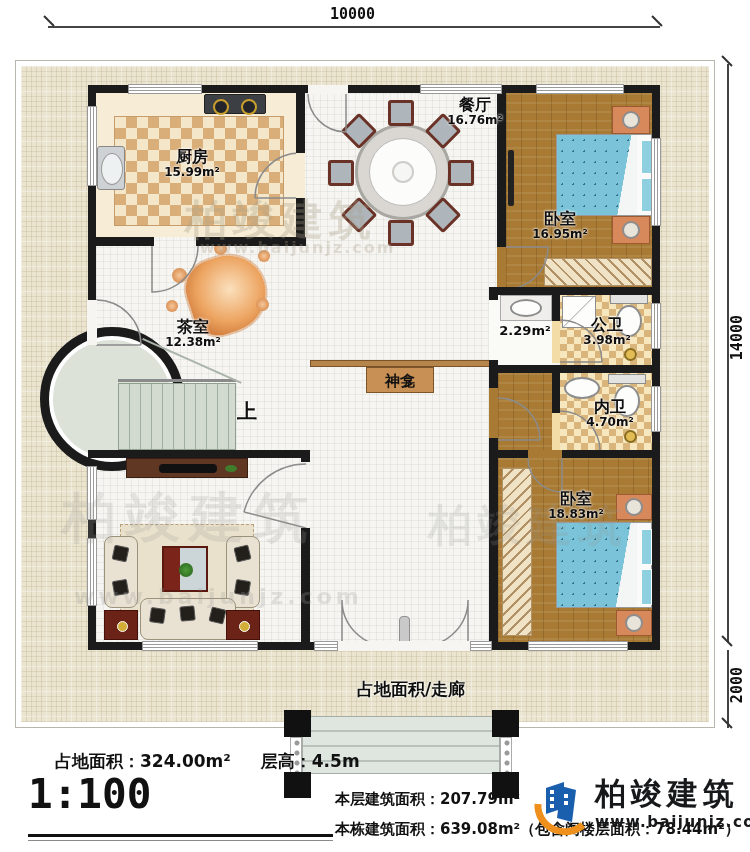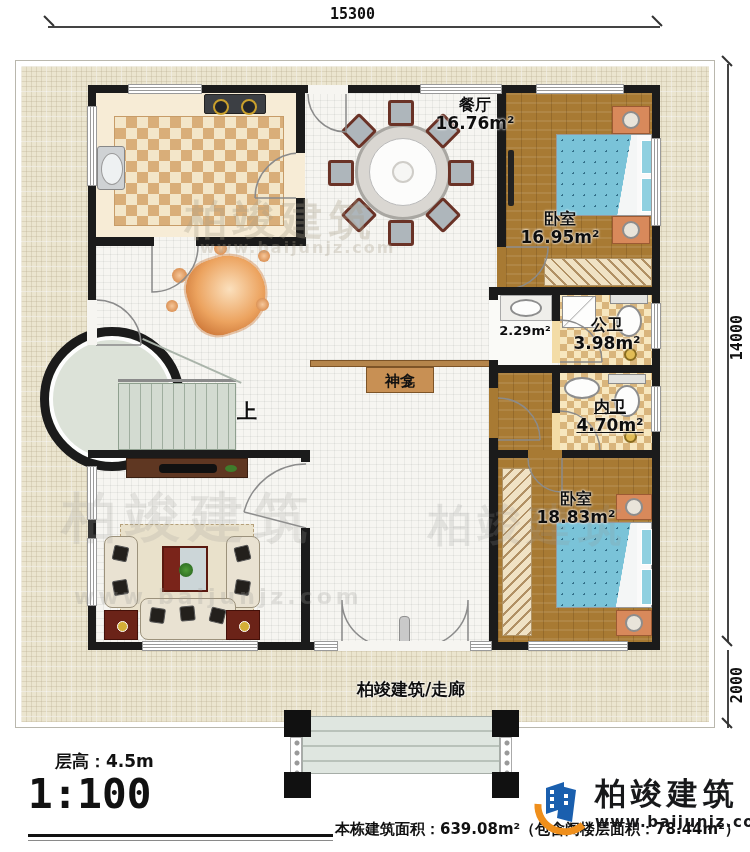--- a/index.html
+++ b/index.html
@@ -40,21 +40,21 @@
     background-position:0 0,11px 11px;background-size:22px 22px;border:1px solid #c79c68;}
   .checker-b{position:absolute;z-index:2;background-color:#f7e7bf;
     background-image:linear-gradient(45deg,#d9b57c 25%,transparent 25%,transparent 75%,#d9b57c 75%),
                      linear-gradient(45deg,#d9b57c 25%,transparent 25%,transparent 75%,#d9b57c 75%);
     background-position:0 0,7px 7px;background-size:14px 14px;}
   .plainfloor{position:absolute;z-index:2;background:#fafaf7;}
   
   .lbl{position:absolute;text-align:center;font-weight:bold;color:#0e0e0e;z-index:9;
        line-height:1.12;text-shadow:0 0 2px #fff,0 0 3px #fff;}
   .lbl .nm{font-size:16px;display:block;}
-  .lbl .ar{font-size:17px;display:block;}
+  .lbl .ar{font-size:12px;display:block;}
   
   .fur{position:absolute;z-index:5;box-sizing:border-box;}
   .sofa{background:#e9e2d2;border:1px solid #9c927c;border-radius:8px;}
   .cushion{position:absolute;width:13px;height:13px;background:#23201c;border:1px solid #555;
            border-radius:2px;z-index:6;}
   .stand{background:#d8895b;border:1px solid #9c5a33;}
   .stand::after{content:"";position:absolute;left:50%;top:50%;width:14px;height:14px;
       transform:translate(-50%,-50%);border-radius:50%;background:#e9e4da;border:2px solid #8d8d8d;}
   .oval{border-radius:50%;background:#fdfdfc;border:2px solid #8d8d8d;}
   .wardrobe{background:#f0e2c4;border:1px solid #b09467;
@@ -82,21 +82,21 @@
   .doorsvg{position:absolute;left:0;top:0;z-index:5;pointer-events:none;}
 </style>
 </head>
 <body>
 
 <div class="screen">
 
   <div class="dimline" style="left:48px;top:26px;width:612px;height:2px;"></div>
   <div class="tick" style="left:42px;top:20px;"></div>
   <div class="tick" style="left:650px;top:20px;"></div>
-  <div class="dimtxt" style="left:330px;top:5px;">15300</div>
+  <div class="dimtxt" style="left:330px;top:5px;">10000</div>
 
   <div class="dimline" style="left:727px;top:64px;width:2px;height:578px;"></div>
   <div class="tick" style="left:720px;top:60px;"></div>
   <div class="tick" style="left:720px;top:640px;"></div>
   <div class="dimtxt vert" style="left:728px;top:315px;">14000</div>
   <div class="dimline" style="left:727px;top:650px;width:2px;height:78px;"></div>
   <div class="tick" style="left:720px;top:722px;"></div>
   <div class="dimtxt vert" style="left:728px;top:667px;">2000</div>
 
   <div class="plot">
@@ -274,61 +274,71 @@
       <path d="M560 411 A40 40 0 0 1 600 451 M560 451 L600 451"></path>
       <path d="M498 398 A42 42 0 0 1 540 440 M498 440 L540 440"></path>
       <path d="M306 464 A64 64 0 0 0 244 512 M306 528 L244 512"></path>
       <path d="M388 646 A46 46 0 0 1 342 600 M342 646 L342 600"></path>
       <path d="M422 646 A46 46 0 0 0 468 600 M468 646 L468 600"></path>
       <path d="M96 300 A45 45 0 0 1 141 345 M96 345 L141 345"></path>
       <path d="M528 458 A34 34 0 0 0 562 492 M562 458 L562 492"></path>
     </g>
   </svg>
 
+  <div class="lbl" style="left:146px;top:148px;width:92px;">
+    <span class="nm">厨房</span>
+      <span class="ar">15.99m²</span>
+  </div>
   <div class="lbl" style="left:430px;top:96px;width:90px;">
     <span class="nm">餐厅</span>
       <span class="ar">16.76m²</span>
   </div>
   <div class="lbl" style="left:514px;top:210px;width:92px;">
     <span class="nm">卧室</span>
       <span class="ar">16.95m²</span>
   </div>
   <div class="lbl" style="left:496px;top:324px;width:58px;">
     <span class="ar" style="font-size:13px;">2.29m²</span>
   </div>
   <div class="lbl" style="left:570px;top:316px;width:74px;">
     <span class="nm">公卫</span>
       <span class="ar">3.98m²</span>
   </div>
-  <div class="lbl" style="left:572px;top:398px;width:76px;text-decoration:underline;">
+  <div class="lbl" style="left:148px;top:318px;width:90px;">
+    <span class="nm">茶室</span>
+      <span class="ar">12.38m²</span>
+  </div>
+  <div class="lbl" style="left:572px;top:398px;width:76px;">
     <span class="nm">内卫</span>
       <span class="ar">4.70m²</span>
   </div>
   <div class="lbl" style="left:528px;top:490px;width:96px;">
     <span class="nm">卧室</span>
       <span class="ar">18.83m²</span>
   </div>
   <div class="lbl" style="left:338px;top:680px;width:146px;">
-    <span class="nm" style="font-size:17px;">柏竣建筑/走廊</span>
+    <span class="nm" style="font-size:17px;">占地面积/走廊</span>
   </div>
 
   <div class="wm" style="left:185px;top:192px;font-size:42px;letter-spacing:6px;color:rgba(168,158,138,.32);">柏竣建筑</div>
   <div class="wm" style="left:200px;top:238px;font-size:16px;letter-spacing:2px;color:rgba(168,158,138,.30);">www.baijunjz.com</div>
   <div class="wm" style="left:62px;top:482px;font-size:54px;letter-spacing:10px;color:rgba(160,160,155,.22);">柏竣建筑</div>
   <div class="wm" style="left:74px;top:584px;font-size:22px;letter-spacing:4px;color:rgba(160,160,155,.26);">www.baijunjz.com</div>
   <div class="wm" style="left:428px;top:496px;font-size:44px;letter-spacing:6px;color:rgba(150,150,150,.20);">柏竣建筑</div>
 
   <div class="ft-small" style="left:55px;top:750px;display:flex;gap:30px;">
+    <span>占地面积：324.00m²</span>
     <span>层高：4.5m</span>
   </div>
   <div class="ft-title">
     <span class="s">1:100</span>
   </div>
   <div style="position:absolute;left:28px;top:834px;width:305px;height:3px;background:#111;z-index:4;"></div>
   <div style="position:absolute;left:28px;top:840px;width:305px;height:1px;background:#8a8a8a;z-index:4;"></div>
+  <div class="ft-area" style="left:335px;top:790px;">本层建筑面积：207.79m²</div>
   <div class="ft-area" style="left:335px;top:820px;">本栋建筑面积：639.08m²（包含阁楼层面积：78.44m²）</div>
 
   <div class="brand">
     <span style="width:54px;height:62px;display:block;">
       <svg width="54" height="62" viewBox="0 0 54 62">
         <path d="M13 10 L31 4 L31 30 L13 36 Z" fill="#1a5fae"></path>
         <path d="M28 8 L43 12 L39 44 L24 40 Z" fill="#1a5fae"></path>
         <rect x="17" y="12" width="4" height="4" fill="#fff"></rect>
         <rect x="17" y="19" width="4" height="4" fill="#fff"></rect>
         <rect x="17" y="26" width="4" height="4" fill="#fff"></rect>

